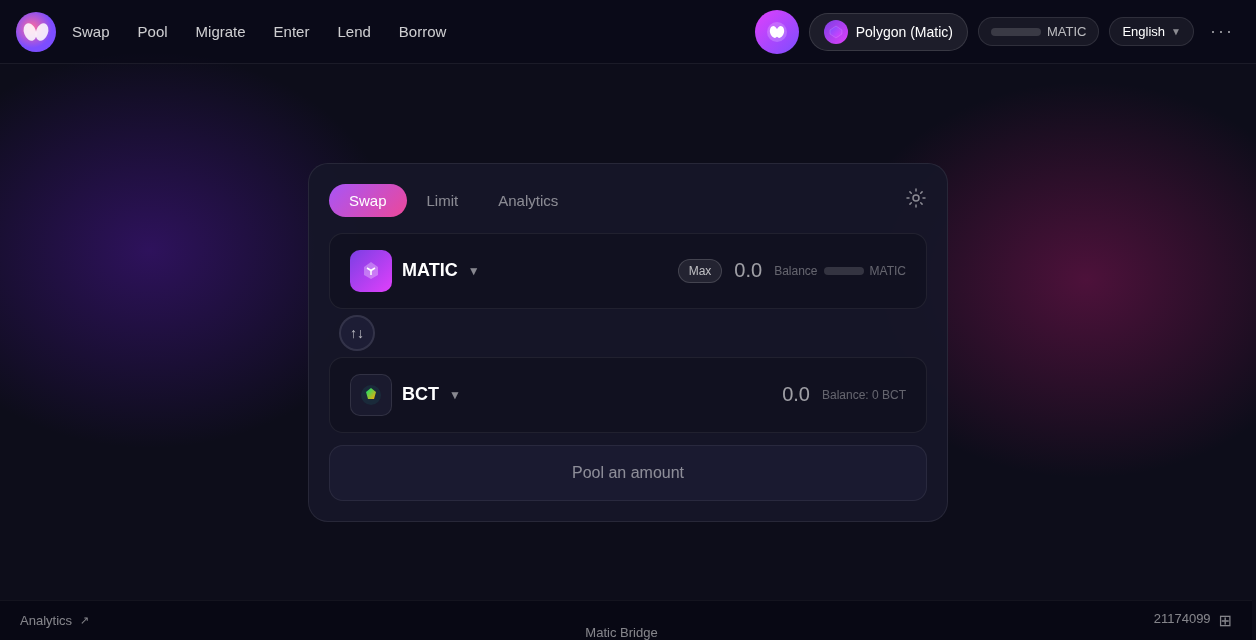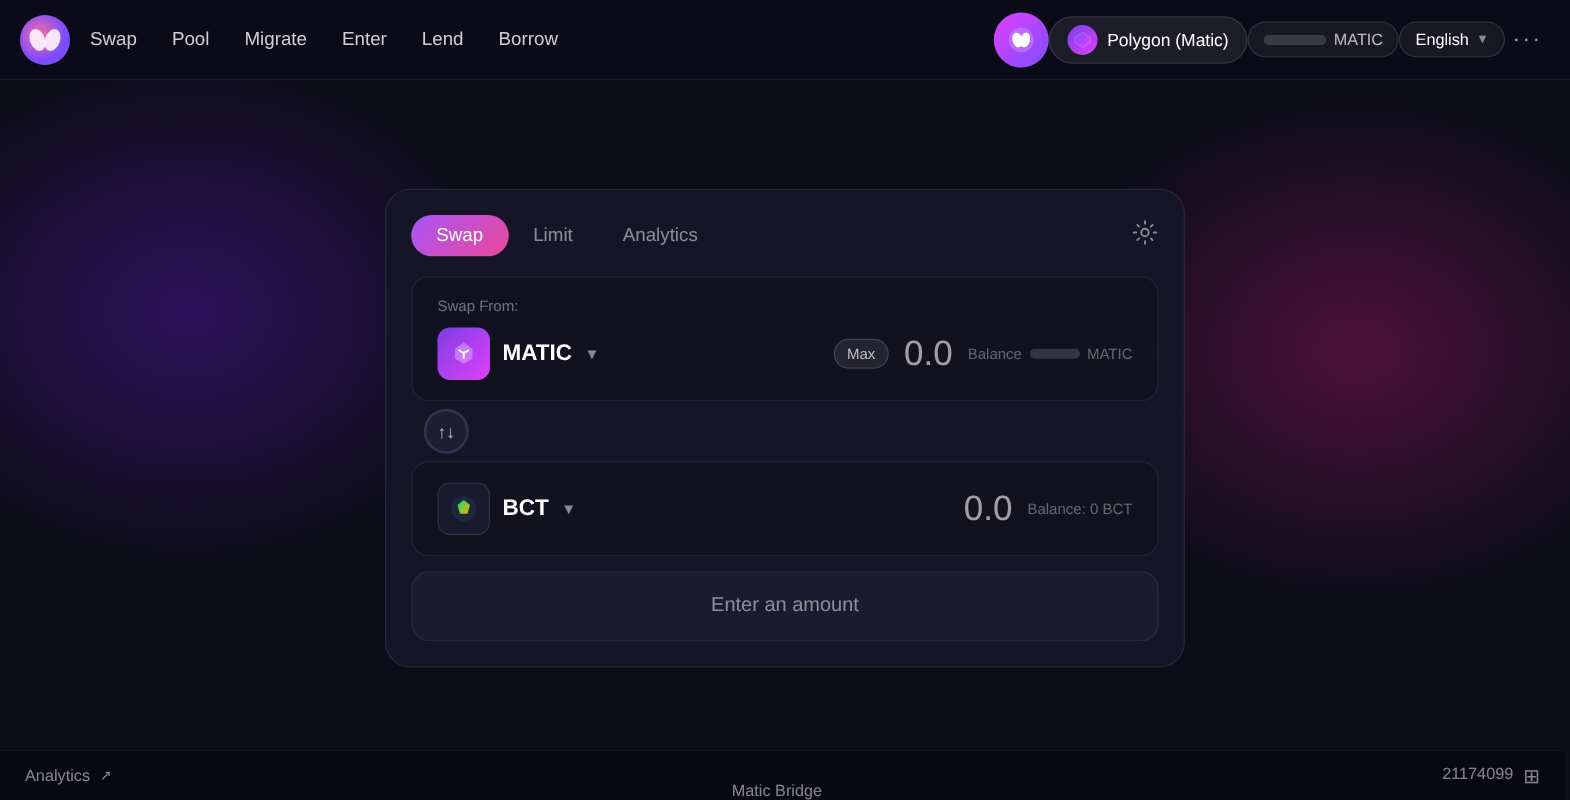--- a/index.html
+++ b/index.html
@@ -62,20 +62,21 @@
     .nav-link {
       color: rgba(255,255,255,0.8);
       font-size: 15px;
       cursor: pointer;
       transition: color 0.2s;
     }
 
     .nav-right {
       display: flex;
       align-items: center;
+      gap: 10px;
       justify-content: space-between;
     }
 
     .nav-icon-btn {
       width: 44px;
       height: 44px;
       border-radius: 50%;
       background: linear-gradient(135deg, #e040fb, #7c4dff);
       display: flex;
       align-items: center;
@@ -293,21 +294,21 @@
       background: rgba(255,255,255,0.08);
       border: 1px solid rgba(255,255,255,0.15);
       border-radius: 20px;
       padding: 4px 10px;
       font-size: 12px;
       color: rgba(255,255,255,0.7);
       cursor: pointer;
     }
 
     .amount-value {
-      font-size: 28px;
+      font-size: 20px;
       font-weight: 500;
       color: rgba(255,255,255,0.6);
     }
 
     .balance-info {
       font-size: 12px;
       color: rgba(255,255,255,0.35);
       display: flex;
       align-items: center;
       gap: 6px;
@@ -487,21 +488,20 @@
       <div class="tab">Analytics</div>
       <div class="settings-icon">
         <svg width="22" height="22" viewBox="0 0 22 22" fill="none">
           <circle cx="11" cy="11" r="3" stroke="rgba(255,255,255,0.5)" stroke-width="1.5"></circle>
           <path d="M11 2v2M11 18v2M2 11h2M18 11h2M4.9 4.9l1.4 1.4M15.7 15.7l1.4 1.4M4.9 17.1l1.4-1.4M15.7 6.3l1.4-1.4" stroke="rgba(255,255,255,0.5)" stroke-width="1.5" stroke-linecap="round"></path>
         </svg>
       </div>
     </div>
 
     <div class="swap-box">
-      <div class="swap-box-label">Swap From:</div>
       <div class="swap-box-row">
         <div class="token-selector">
           <div class="token-icon token-icon-matic">
             <svg width="26" height="26" viewBox="0 0 26 26">
               <path d="M13 4L20 9v8l-7 4-7-4V9z" fill="rgba(255,255,255,0.3)"></path>
               <path d="M9 10l4 2.5 4-2.5" stroke="white" stroke-width="1.5" fill="none"></path>
               <path d="M13 12.5V17" stroke="white" stroke-width="1.5"></path>
             </svg>
           </div>
           <span class="token-name">MATIC</span>
@@ -547,21 +547,21 @@
 
         <div class="amount-area">
           <div class="amount-value">0.0</div>
           <div class="balance-info">
             <span>Balance: 0 BCT</span>
           </div>
         </div>
       </div>
     </div>
 
-    <div class="enter-amount-btn">Enter an amount</div>
+    <div class="enter-amount-btn">Pool an amount</div>
 
   </div>
 </div>
 
 <div class="bottom-bar">
   <div class="bottom-left">
     <span>Analytics</span>
     <span class="analytics-arrow">↗</span>
   </div>
   <div class="bottom-center">

